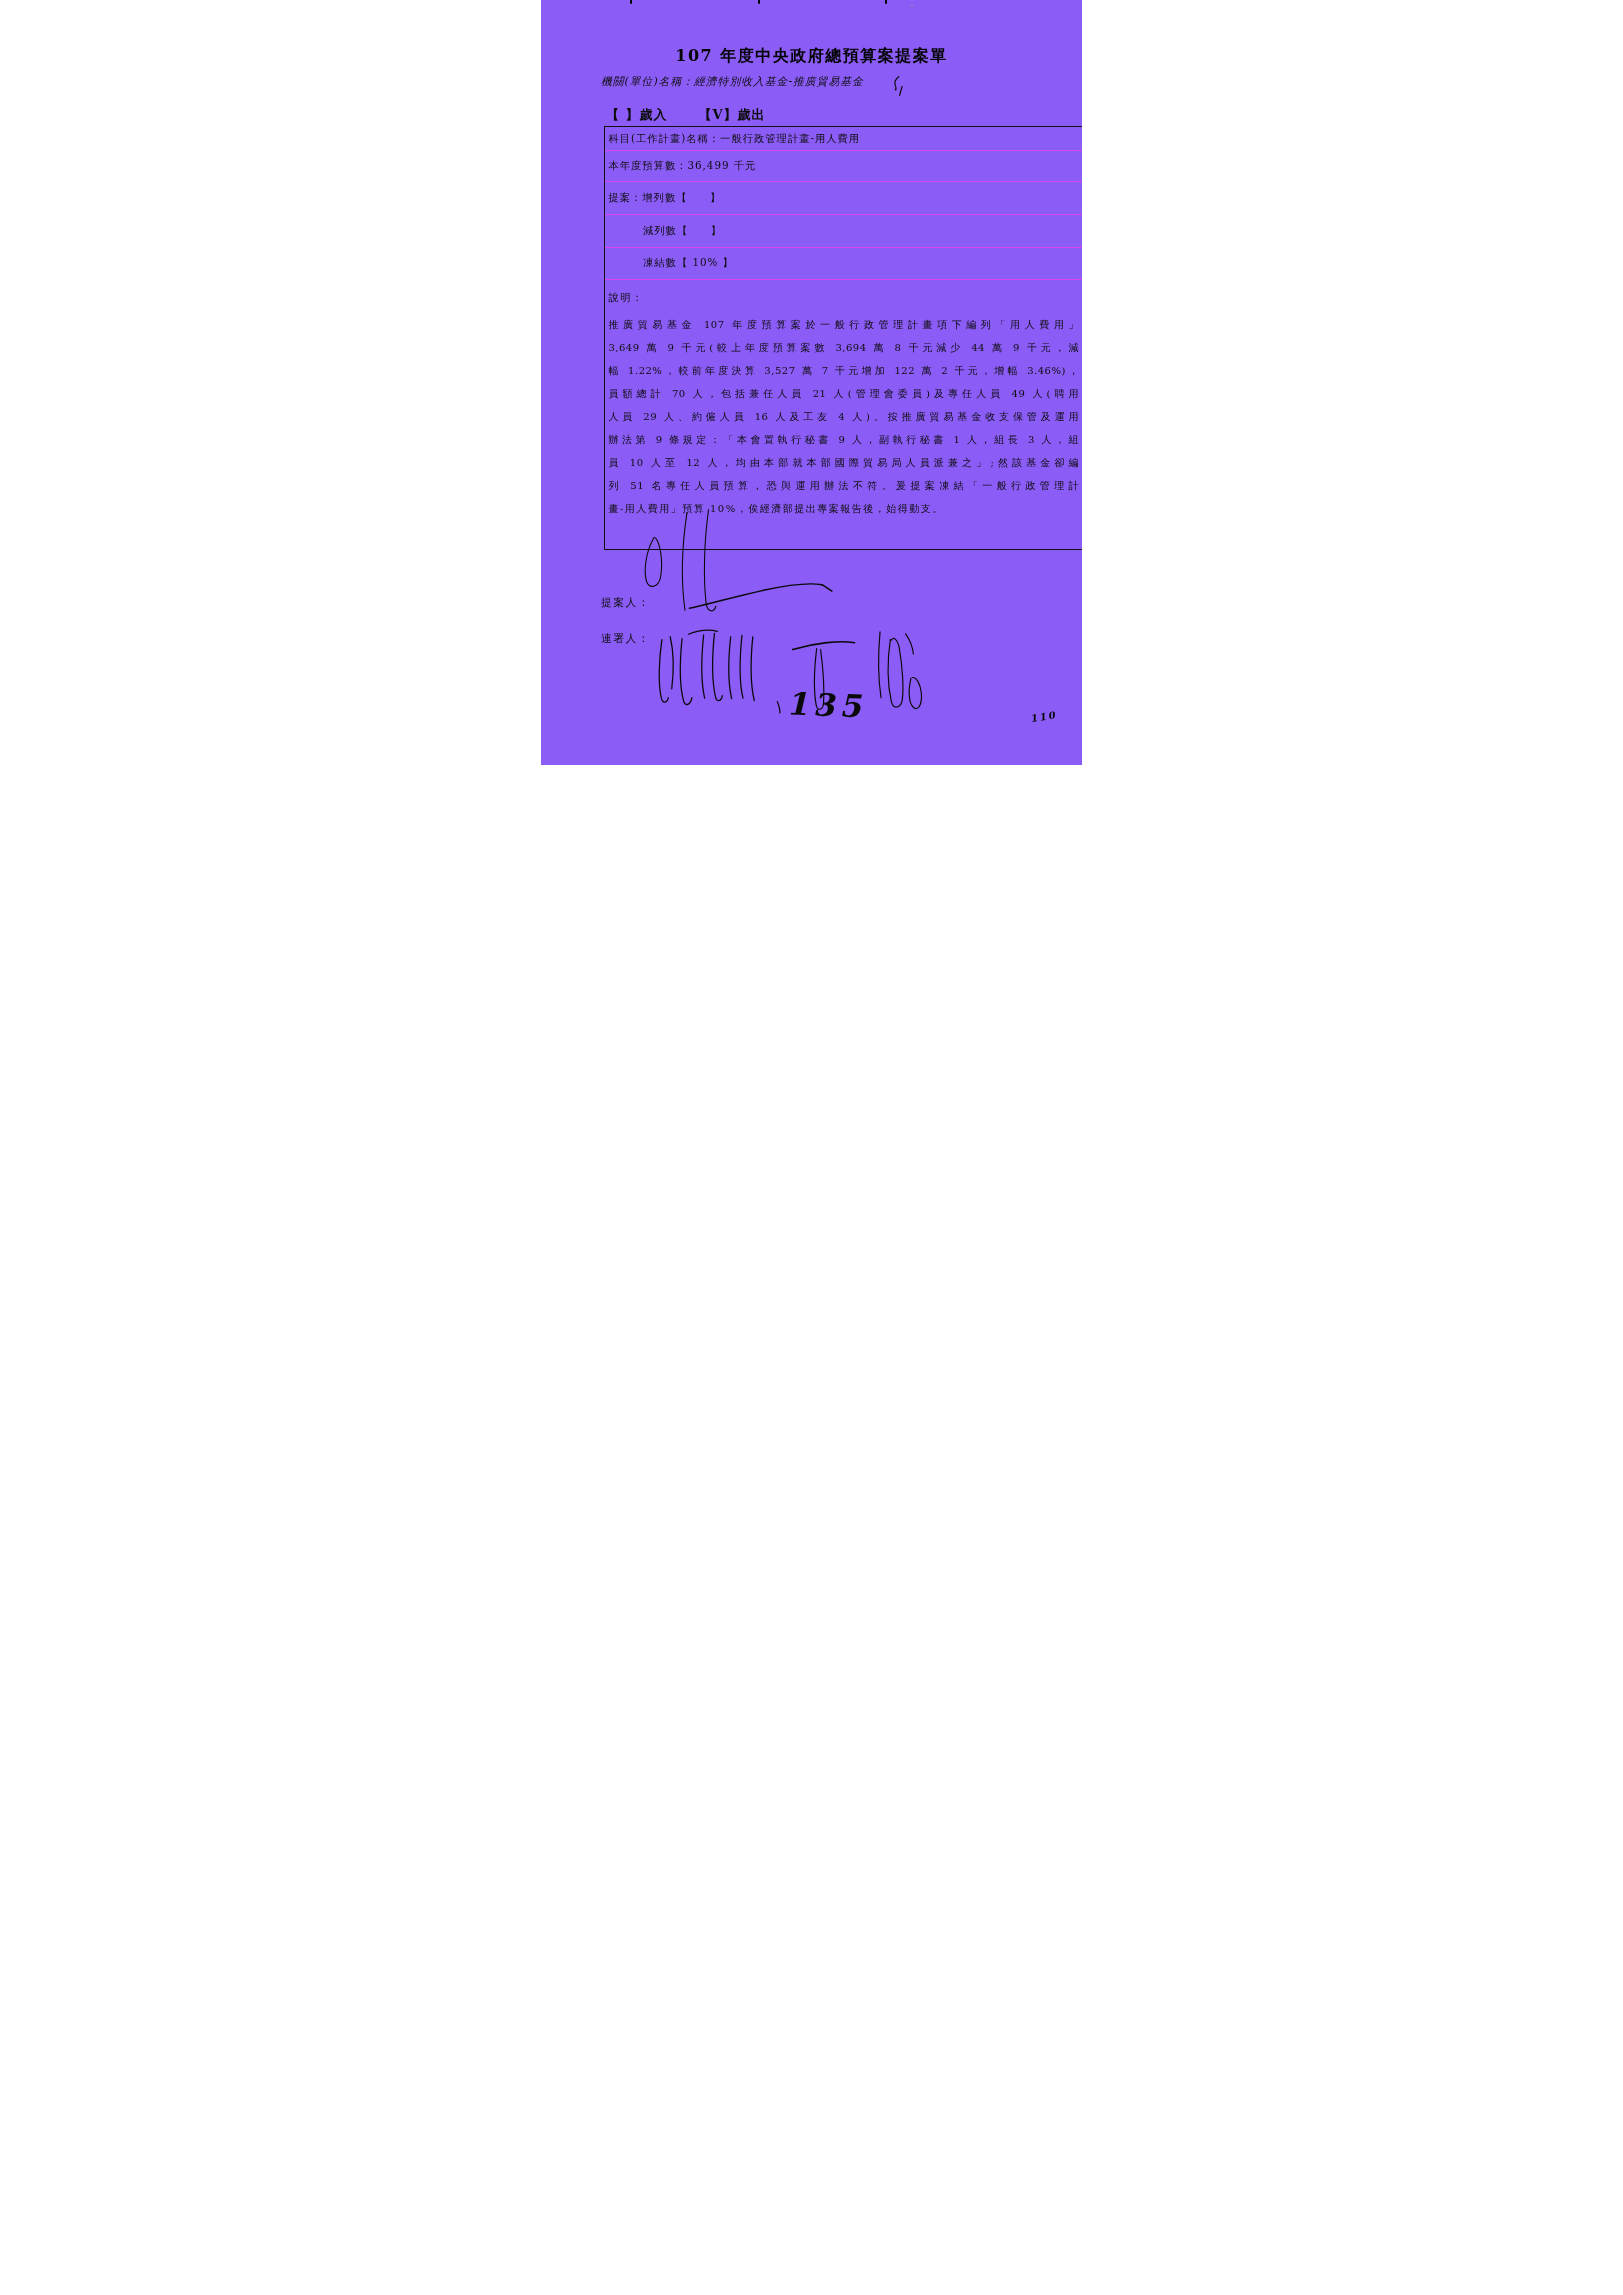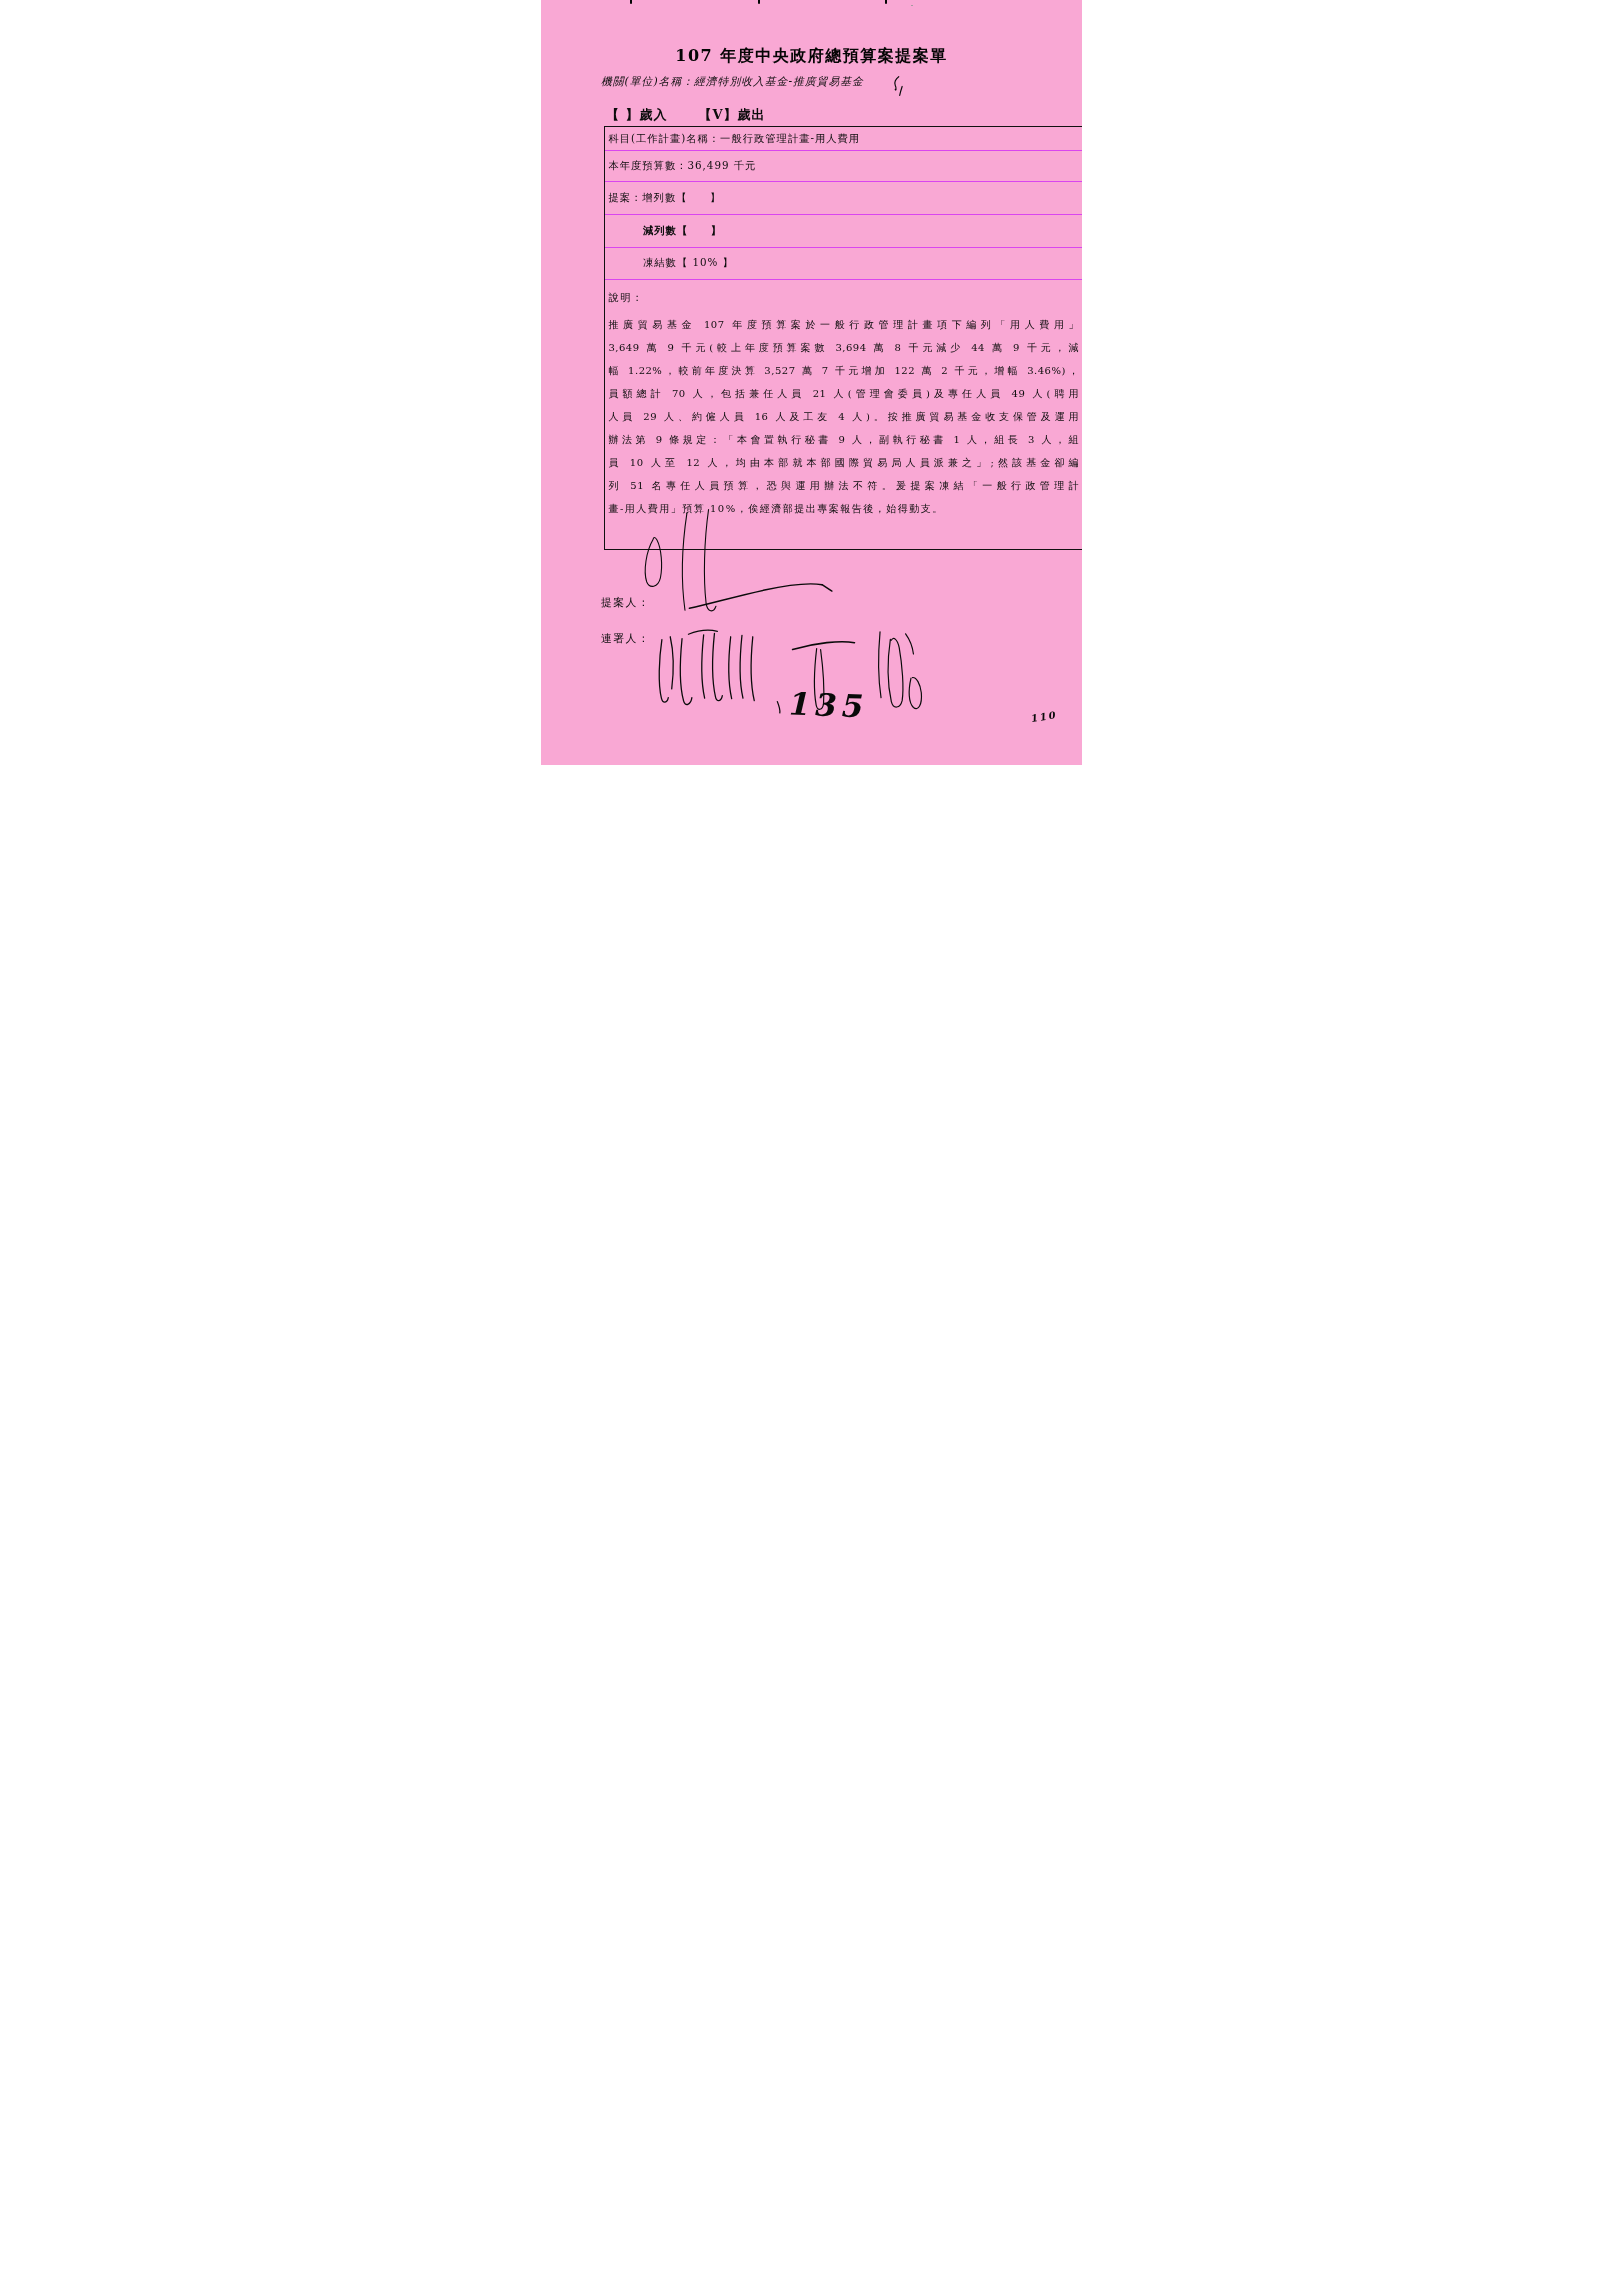--- a/index.html
+++ b/index.html
@@ -2,21 +2,21 @@
 <html style="font-size:7.9px"><head>
 <meta charset="utf-8">
 <style>
   * { margin: 0; padding: 0; box-sizing: border-box; }
   html, body { background: #ffffff; }
   body { font-family: "DejaVu Serif", "Liberation Serif", serif; color: #0d0d0d; }
   .doc {
     position: relative;
     width: 541px; height: 765px;
     margin: 0 auto;
-    background: #f9a8d4;
+    background: #8b5cf6;
     overflow: hidden;
   }
   
   .top-mark { position: absolute; top: 0; width: 2px; height: 3.9px; background: #050505; border-radius: 0 0 1px 1px; }
   .top-dot  { position: absolute; width: 1.5px; height: 1.5px; background: #9a9a9a; border-radius: 50%; }
 
   .title {
     position: absolute; left: 0; top: 46px; width: 100%;
     text-align: center;
     font-size: 16px; font-weight: bold; letter-spacing: 1.5px;
@@ -39,21 +39,21 @@
   }
   .row {
     display: flex; align-items: center;
     font-size: 10.3px; letter-spacing: 1px;
     padding-left: 3.4px; white-space: nowrap;
   }
   .row + .row { border-top: 1px solid #d946ef; }
   .r1 { height: 23px; }
   .r2 { height: 30.5px; }
   .r3 { height: 33px; }
-  .r4 { height: 33px; padding-left: 38px; font-weight: bold; }
+  .r4 { height: 33px; padding-left: 38px; }
   .r5 { height: 32px; padding-left: 38px; }
   .r6 { height: 270px; display: block; padding: 11.8px 3.9px 0 3.4px; }
 
   .xlabel { font-size: 10.3px; letter-spacing: 1.5px; margin-bottom: 7.9px; }
   .xline {
     font-size: 10px; letter-spacing: 0.5px;
     line-height: 23px; height: 23px;
     text-align: justify; text-align-last: justify;
     overflow: hidden;
   }

